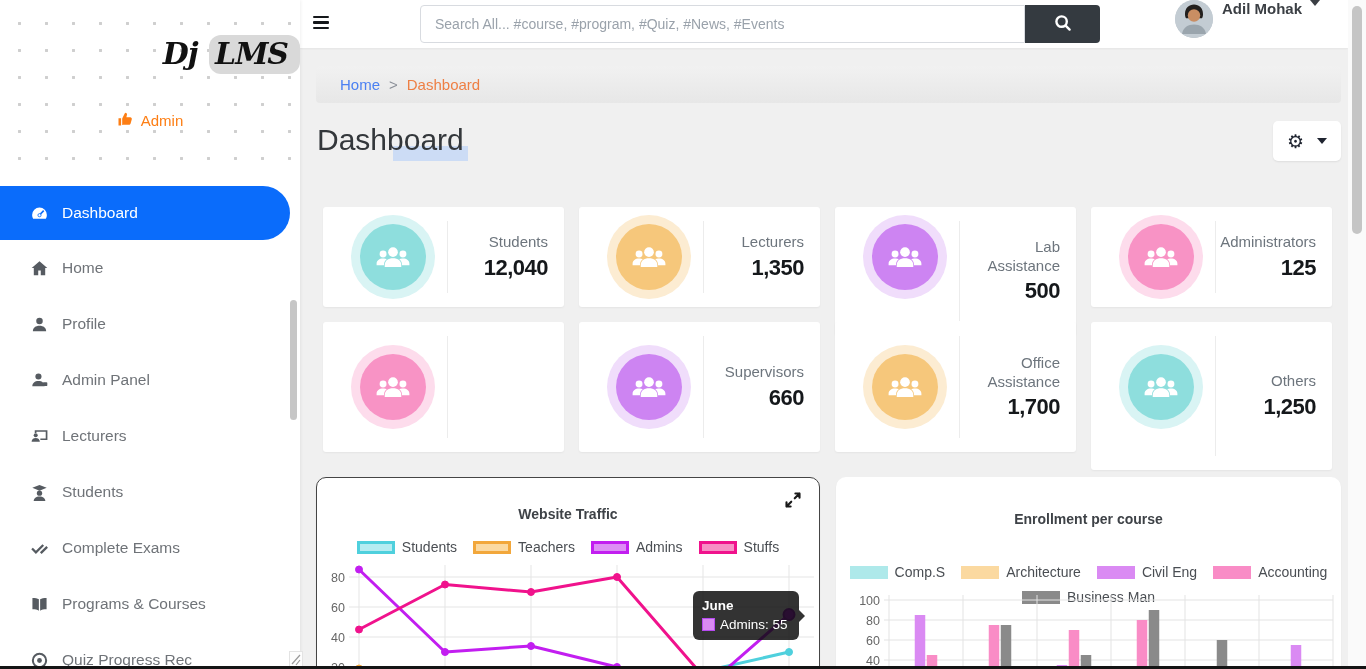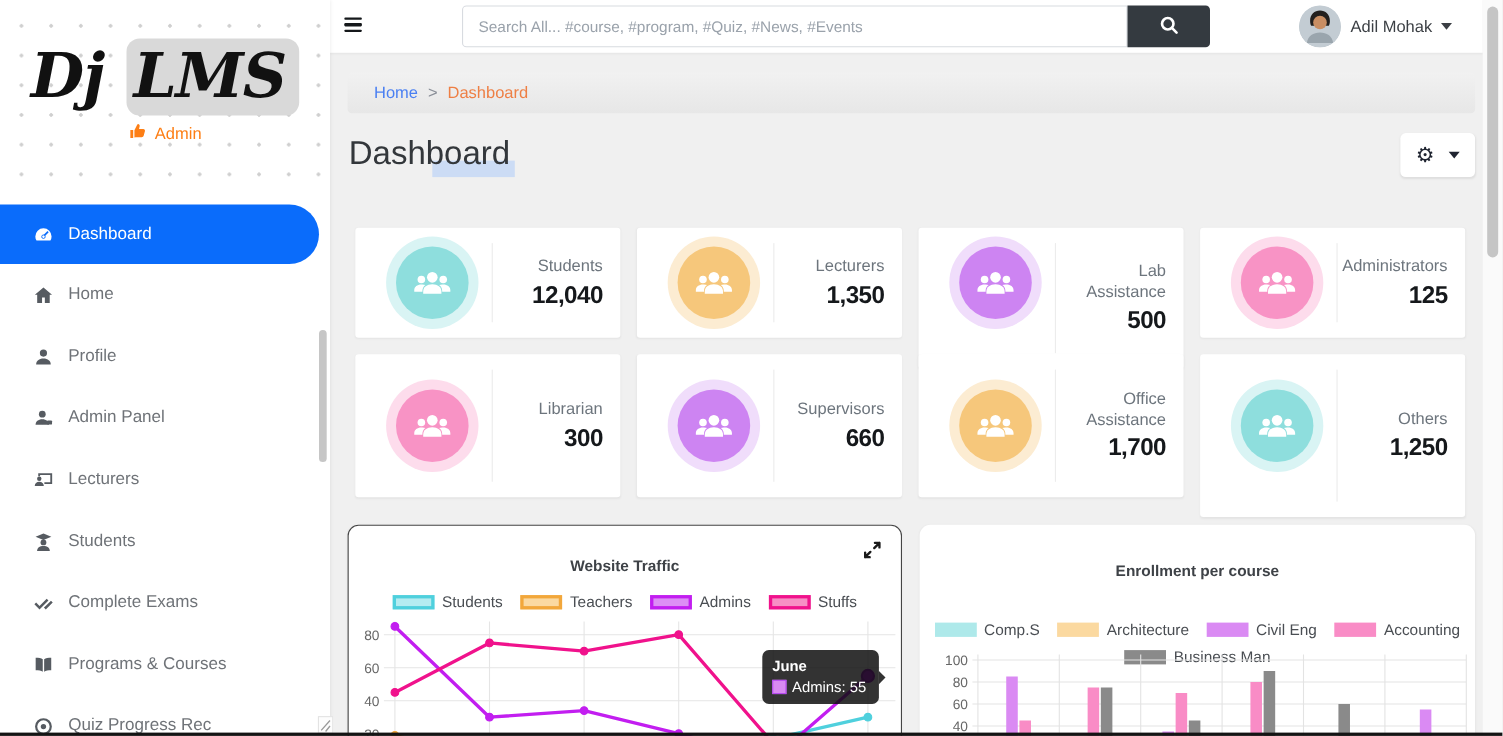--- a/index.html
+++ b/index.html
@@ -4,42 +4,42 @@
 <style>
   * { margin:0; padding:0; box-sizing:border-box; }
   html,body { width:1366px; height:669px; overflow:hidden; }
   body { font-family:"Liberation Sans","DejaVu Sans",sans-serif; background:#f0f0f0; position:relative; color:#3a3f44; }
 
   
   .sidebar { position:absolute; left:0; top:0; width:300px; height:669px; background:#fff; box-shadow:1px 0 3px rgba(0,0,0,.06); z-index:5; }
   .side-header { position:absolute; left:0; top:0; width:300px; height:180px;
     background-image:radial-gradient(circle,#cfcfcf 1.4px, transparent 1.6px);
     background-size:27px 27px; background-position:6px 10px; }
-  .logo { position:absolute; left:0; top:36px; width:300px; text-align:center;
-    font-family:"DejaVu Serif",serif; font-style:italic; font-weight:700; font-size:56px; color:#111; letter-spacing:-1px; }
+  .logo { position:absolute; left:0; top:36px; width:300px; text-align:right;
+    font-family:"DejaVu Serif",serif; font-style:italic; font-weight:700; font-size:30px; color:#111; letter-spacing:-1px; }
   .logo .lms-box { background:#d9d9d9; border-radius:12px; padding:1px 12px 3px 6px; margin-left:2px; }
   .admin-link { position:absolute; left:0; top:111px; width:300px; text-align:center; color:#fd7e14; font-size:15px; }
   .admin-link svg { vertical-align:-2px; margin-right:7px; }
   .side-menu { position:absolute; left:0; top:186px; width:300px; }
   .side-item { height:56px; display:flex; align-items:center; padding-left:30px; color:#6f7378; font-size:15.5px; cursor:pointer; --needle:#fff; }
   .side-item .icon { width:19px; height:19px; margin-right:13px; flex:0 0 19px; color:#565b61; }
   .side-item.active { height:54px; width:290px; background:#0a6cfb; border-radius:0 27px 27px 0; color:#fff; --needle:#0a6cfb; }
   .side-item.active .icon { color:#fff; }
   .side-scroll-thumb { position:absolute; left:290px; top:300px; width:7px; height:120px; background:#c6c6c6; border-radius:4px; }
   .resize-grip { position:absolute; left:289px; top:651px; width:14px; height:16px; background:#fdfdfd; border:1px solid #e3e3e3; z-index:9; }
   .resize-grip svg { display:block; }
 
   
   .topbar { position:absolute; left:300px; top:0; width:1048px; height:48px; background:#fff; box-shadow:0 1px 2px rgba(0,0,0,.05); z-index:4; }
   .hamburger { position:absolute; left:13px; top:16px; width:16px; height:15px; cursor:pointer; }
   .hamburger span { display:block; height:2.4px; background:#15181b; margin-bottom:3px; border-radius:1px; }
   .search-input { position:absolute; left:120px; top:5px; width:605px; height:38px; border:1px solid #d8dbe0; border-radius:4px 0 0 4px; padding:0 14px; font-size:14px; color:#333; outline:none; font-family:inherit; }
   .search-input::placeholder { color:#9aa2ab; }
   .search-btn { position:absolute; left:725px; top:5px; width:75px; height:38px; background:#343a40; border:none; border-radius:0 4px 4px 0; cursor:pointer; }
-  .user-box { position:absolute; right:28px; top:0; height:48px; display:flex; align-items:center; cursor:pointer; }
+  .user-box { position:absolute; right:28px; top:0; height:48px; display:flex; cursor:pointer;font-weight:bold; }
   .avatar { width:38px; height:38px; border-radius:50%; overflow:hidden; background:radial-gradient(circle at 50% 35%, #dfe5ea 0%, #b9c3cb 70%, #9aa5ad 100%); margin-right:9px; }
   .user-name { font-size:15px; color:#3b3f44; margin-right:8px; }
   .caret { width:0; height:0; border-left:5px solid transparent; border-right:5px solid transparent; border-top:6px solid #3b3f44; }
 
   
   .breadcrumb-bar { position:absolute; left:316px; top:66px; width:1025px; height:37px; background:linear-gradient(180deg,#f1f1f1,#e7e7e7); border-radius:4px; display:flex; align-items:center; padding-left:24px; font-size:15px; }
   .bc-home { color:#4b80f2; text-decoration:none; }
   .bc-sep { color:#8a8f98; margin:0 9px; }
   .bc-current { color:#ee7f44; }
   .page-title { position:absolute; left:317px; top:123px; font-size:30px; font-weight:400; color:#33373b; z-index:2; }
@@ -298,24 +298,20 @@
               <circle cx="10.5" cy="11" r="4"></circle>
               <path d="M10.5 16.3c-4.4 0-7.5 2.4-7.5 6V24h8.6v-.9c0-2.7 1.2-4.9 3.2-6.2a8.6 8.6 0 0 0-4.3-.6z"></path>
               <circle cx="33.5" cy="11" r="4"></circle>
               <path d="M33.5 16.3c4.4 0 7.5 2.4 7.5 6V24h-8.6v-.9c0-2.7-1.2-4.9-3.2-6.2a8.6 8.6 0 0 1 4.3-.6z"></path>
               <circle cx="22" cy="8.8" r="5.6"></circle>
               <path d="M22 16c-5.7 0-9.6 3.1-9.6 7.6V26h19.2v-2.4c0-4.5-3.9-7.6-9.6-7.6z"></path>
             </svg>
           </div>
      </div>
      <div class="stat-divider"></div>
-     <div class="stat-text">
-       <div class="stat-label">Librarian</div>
-       <div class="stat-value">300</div>
-     </div>
       </div>
       <div class="stat-card" style="left: 579px; top: 322px; height: 130px;">
         <div class="halo" style="top:23px;background:#f0ddfb">
        <div class="stat-inner" style="background:#cd84f2">
             <svg width="38" height="27" viewBox="0 0 44 30" fill="#fff">
               <circle cx="10.5" cy="11" r="4"></circle>
               <path d="M10.5 16.3c-4.4 0-7.5 2.4-7.5 6V24h8.6v-.9c0-2.7 1.2-4.9 3.2-6.2a8.6 8.6 0 0 0-4.3-.6z"></path>
               <circle cx="33.5" cy="11" r="4"></circle>
               <path d="M33.5 16.3c4.4 0 7.5 2.4 7.5 6V24h-8.6v-.9c0-2.7-1.2-4.9-3.2-6.2a8.6 8.6 0 0 1 4.3-.6z"></path>
               <circle cx="22" cy="8.8" r="5.6"></circle>

